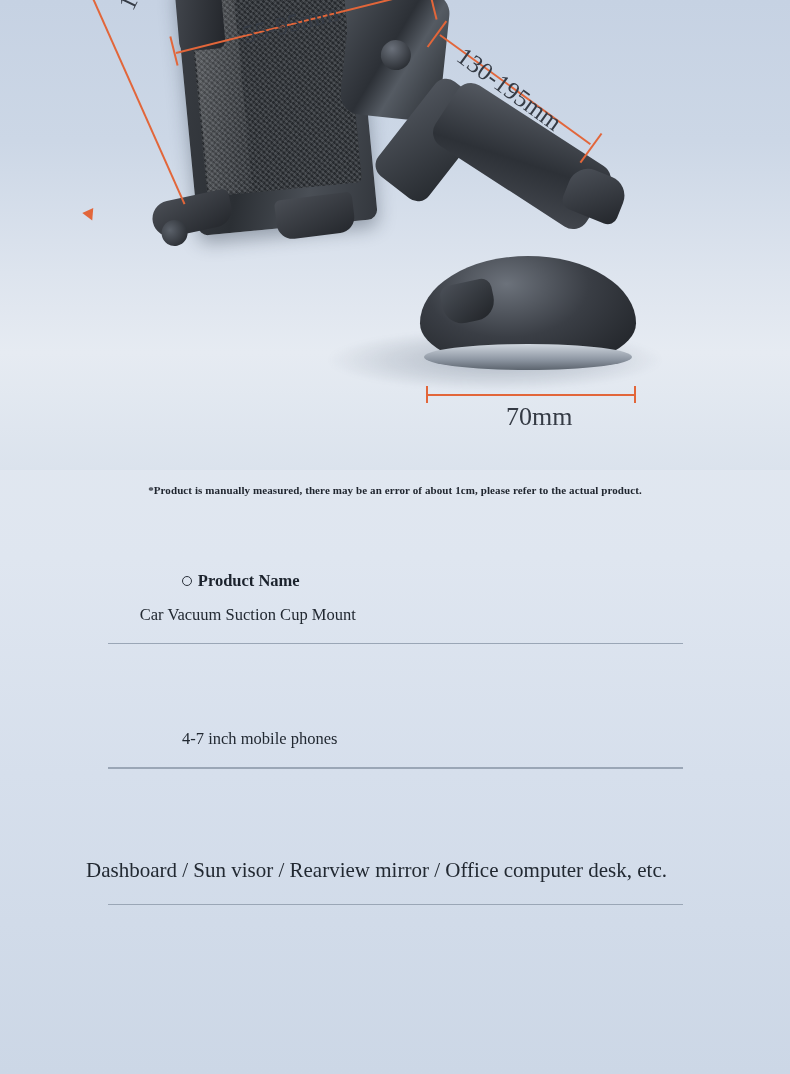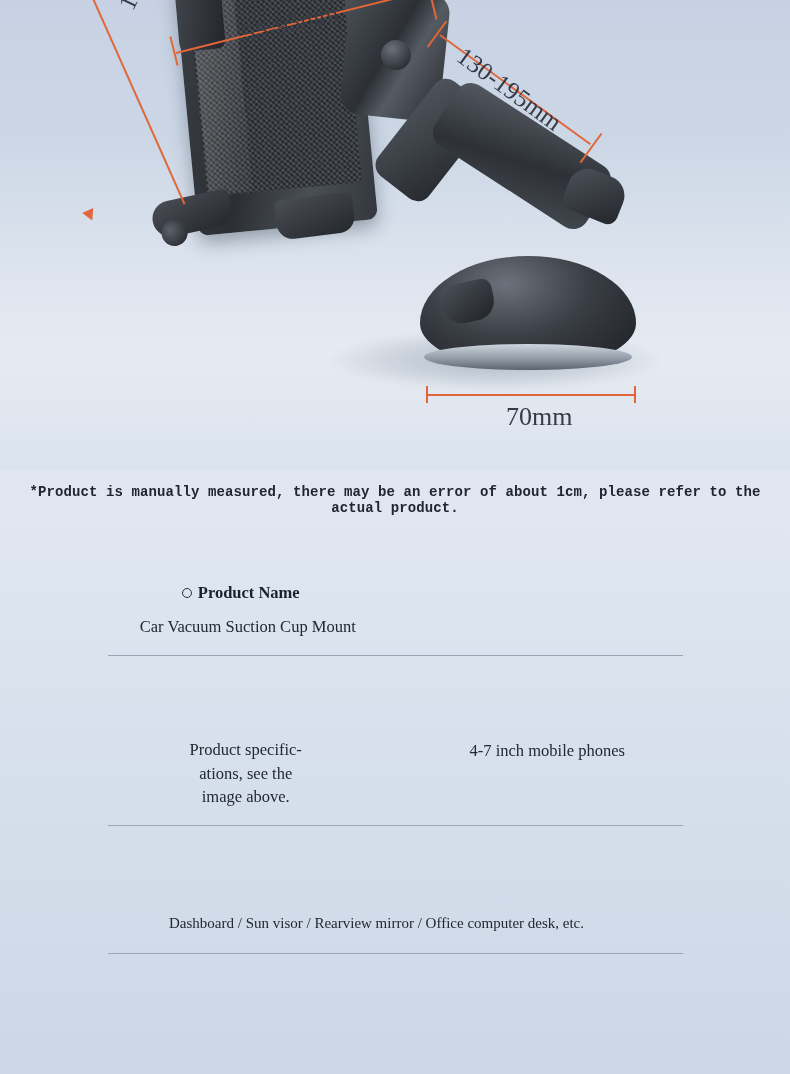--- a/index.html
+++ b/index.html
@@ -240,31 +240,31 @@
   .dim-70-cap-l { left: 426px; top: 386px; height: 17px; }
   .dim-70-cap-r { left: 634px; top: 386px; height: 17px; }
   .label-70 { left: 506px; top: 402px; font-size: 26px; }
 
   
   .disclaimer {
     position: absolute;
     left: 0; top: 484px;
     width: 790px;
     text-align: center;
-    font-family: Liberation Mono, monospace;
-    font-size: 14px;
+    font-family: Liberation Serif, serif;
+    font-size: 11px;
     font-weight: 700;
     color: #20262f;
     letter-spacing: 0.1px;
   }
 
   
   .specs {
     position: absolute;
-    left: 108px; top: 582px;
+    left: 108px; top: 570px;
     width: 575px;
   }
   .spec-row {
     position: relative;
     display: flex;
   }
   .spec-col {
     width: 50%;
     text-align: center;
     padding: 0 4px;
@@ -315,21 +315,21 @@
   .row3 { margin-top: 72px; }
   .row3-inner { width: 575px; }
   .row3 .hdr {
     font-size: 16.5px;
     font-weight: 700;
     color: #1b222c;
     text-align: left;
     margin-left: -8px;
   }
   .row3 .val {
-    font-size: 15px;
+    font-size: 21px;
     color: #222932;
     text-align: center;
     margin-top: 17px;
     margin-left: -38px;
   }
   .row3 .rule { margin-top: 21px; }
 </style>
 </head>
 <body>
 
@@ -380,25 +380,20 @@
     <div class="spec-col left">
       <div class="spec-label">
         <span class="bullet"></span><span>Product Name</span>
       </div>
       <div class="spec-value">Car Vacuum Suction Cup Mount</div>
     </div>
   </div>
   <div class="rule"></div>
 
   <div class="spec-row row2">
-    <div class="spec-col left">
-      <div class="spec-value" style="white-space: pre-line;">Product specific-
-ations, see the
-image above.</div>
-    </div>
     <div class="spec-col right">
       <div class="spec-value">4-7 inch mobile phones</div>
     </div>
   </div>
   <div class="rule"></div>
 
   <div class="spec-row row3">
     <div class="row3-inner">
       <div class="val">Dashboard / Sun visor / Rearview mirror / Office computer desk, etc.</div>
       <div class="rule"></div>

